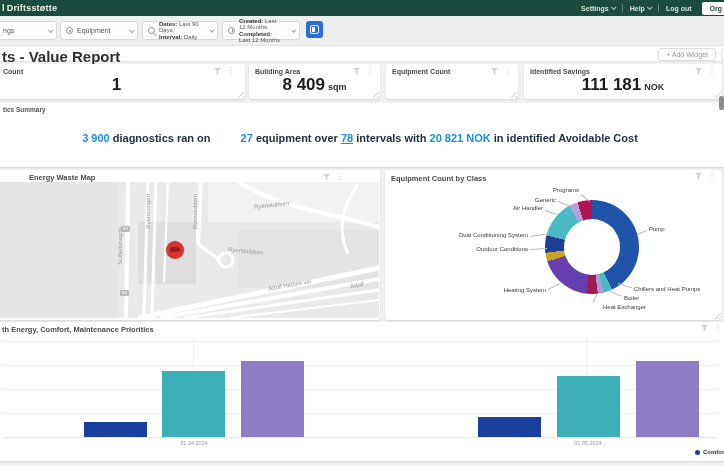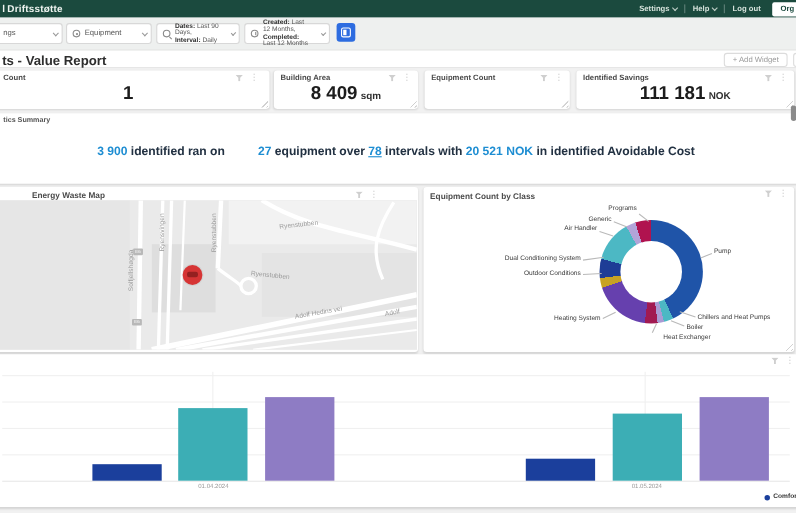--- a/index.html
+++ b/index.html
@@ -25,21 +25,21 @@
   .icon-circ { width:7px; height:7px; border:1px solid #8a8a8a; border-radius:50%; position:relative; flex:none; }
   .icon-gear::after { content:""; position:absolute; left:2px; top:2px; width:2px; height:2px; background:#8a8a8a; border-radius:50%; }
   .icon-search::after { content:""; position:absolute; left:5px; top:5px; width:3px; height:1px; background:#8a8a8a; transform:rotate(45deg); transform-origin:left center; }
   .icon-clock::after { content:""; position:absolute; left:3px; top:1px; width:1px; height:3px; background:#8a8a8a; }
   .apply-btn { position:absolute; left:306px; top:5px; width:17px; height:17px; background:#2d6ce0; border:none; border-radius:3px; display:flex; align-items:center; justify-content:center; }
   .apply-icon { width:9px; height:9px; border:1px solid #fff; border-radius:2px; position:relative; }
   .apply-icon::after { content:""; position:absolute; left:1px; top:1px; width:3px; height:5px; background:#fff; }
 
   
   .titlerow { position:absolute; left:0; top:46px; width:724px; height:16px; background:#fff; border-bottom:1px solid #e4e4e4; }
-  .page-title { position:absolute; left:2px; top:2px; font-size:12px; font-weight:bold; color:#2e2e2e; }
+  .page-title { position:absolute; left:2px; top:2px; font-size:15px; font-weight:bold; color:#2e2e2e; }
   .add-widget { position:absolute; right:8px; top:2px; height:13px; background:#fff; border:1px solid #dcdcdc; border-radius:3px; font-size:7px; color:#999; padding:0 7px; }
   .partial-btn { position:absolute; left:721px; top:2px; width:10px; height:13px; background:#fff; border:1px solid #dcdcdc; border-radius:3px; }
 
   
   .card { position:absolute; background:#fff; border-radius:3px; box-shadow:0 1px 2px rgba(0,0,0,.12); }
   .card-title { font-size:7.5px; font-weight:bold; color:#4a4a4a; }
   .card-icons { position:absolute; top:4px; display:flex; align-items:center; gap:6px; }
   .funnel { width:7px; height:6px; background:#cfcfcf; clip-path:polygon(0 0,100% 0,62% 45%,62% 100%,38% 100%,38% 45%); }
   .kebab { font-size:8px; color:#bdbdbd; line-height:6px; }
   .resize { position:absolute; right:1px; bottom:1px; width:7px; height:7px; background:repeating-linear-gradient(135deg,transparent 0 2px,#cfcfcf 2px 3px); clip-path:polygon(100% 0,100% 100%,0 100%); }
@@ -183,21 +183,21 @@
   <div class="card-icons" style="right:6px;">
       <span class="funnel"></span>
       <span class="kebab">⋮</span>
     </div>
   <div class="kpi-value"><span>111 181</span><span class="kpi-unit">NOK</span></div>
   <span class="resize"></span>
 </div>
 
 <div class="card summary-card">
   <span class="summary-label">tics Summary</span>
-  <div class="summary-sentence"><span style="color: rgb(29, 141, 210);">3 900</span><span> identified ran on </span><span style="color: rgb(29, 141, 210); margin-left: 27px;">27</span><span> equipment over </span><span style="color: rgb(29, 141, 210); text-decoration: underline;">78</span><span> intervals with </span><span style="color: rgb(29, 141, 210);">20 521 NOK</span><span> in identified Avoidable Cost</span></div>
+  <div class="summary-sentence"><span style="color: rgb(29, 141, 210);">3 900</span><span> diagnostics ran on </span><span style="color: rgb(29, 141, 210); margin-left: 27px;">27</span><span> equipment over </span><span style="color: rgb(29, 141, 210); text-decoration: underline;">78</span><span> intervals with </span><span style="color: rgb(29, 141, 210);">20 821 NOK</span><span> in identified Avoidable Cost</span></div>
 
 </div>
 
 <div class="card map-card">
   <span class="card-title">Energy Waste Map</span>
   <div class="card-icons" style="right:36px;">
       <span class="funnel"></span>
       <span class="kebab">⋮</span>
     </div>
   <div class="map-area">
@@ -261,20 +261,21 @@
   <span class="conn" style="left:145px; top:79px; width:17px; transform:rotate(-3deg);"></span>
   <span class="conn" style="left:163px; top:119px; width:13px; transform:rotate(-26deg);"></span>
   <span class="conn" style="left:208px; top:132px; width:9px; transform:rotate(-65deg);"></span>
   <span class="conn" style="left:225px; top:121px; width:13px; transform:rotate(22deg);"></span>
   <span class="conn" style="left:233px; top:113px; width:15px; transform:rotate(18deg);"></span>
   <span class="conn" style="left:252px; top:64px; width:11px; transform:rotate(-22deg);"></span>
   <span class="resize"></span>
 </div>
 
 <div class="card chart-card">
+  <span class="card-title">th Energy, Comfort, Maintenance Priorities</span>
   <div class="card-icons" style="right:10px; top:3px;">
       <span class="funnel"></span>
       <span class="kebab">⋮</span>
     </div>
   <div class="hgrid" style="top:19px;"></div>
   <div class="hgrid" style="top:43px;"></div>
   <div class="hgrid" style="top:67px;"></div>
   <div class="hgrid" style="top:91px;"></div>
   <div class="hgrid" style="top:115px; background:#e8e8e8;"></div>
   <div class="vgrid" style="left:205px;"></div>

